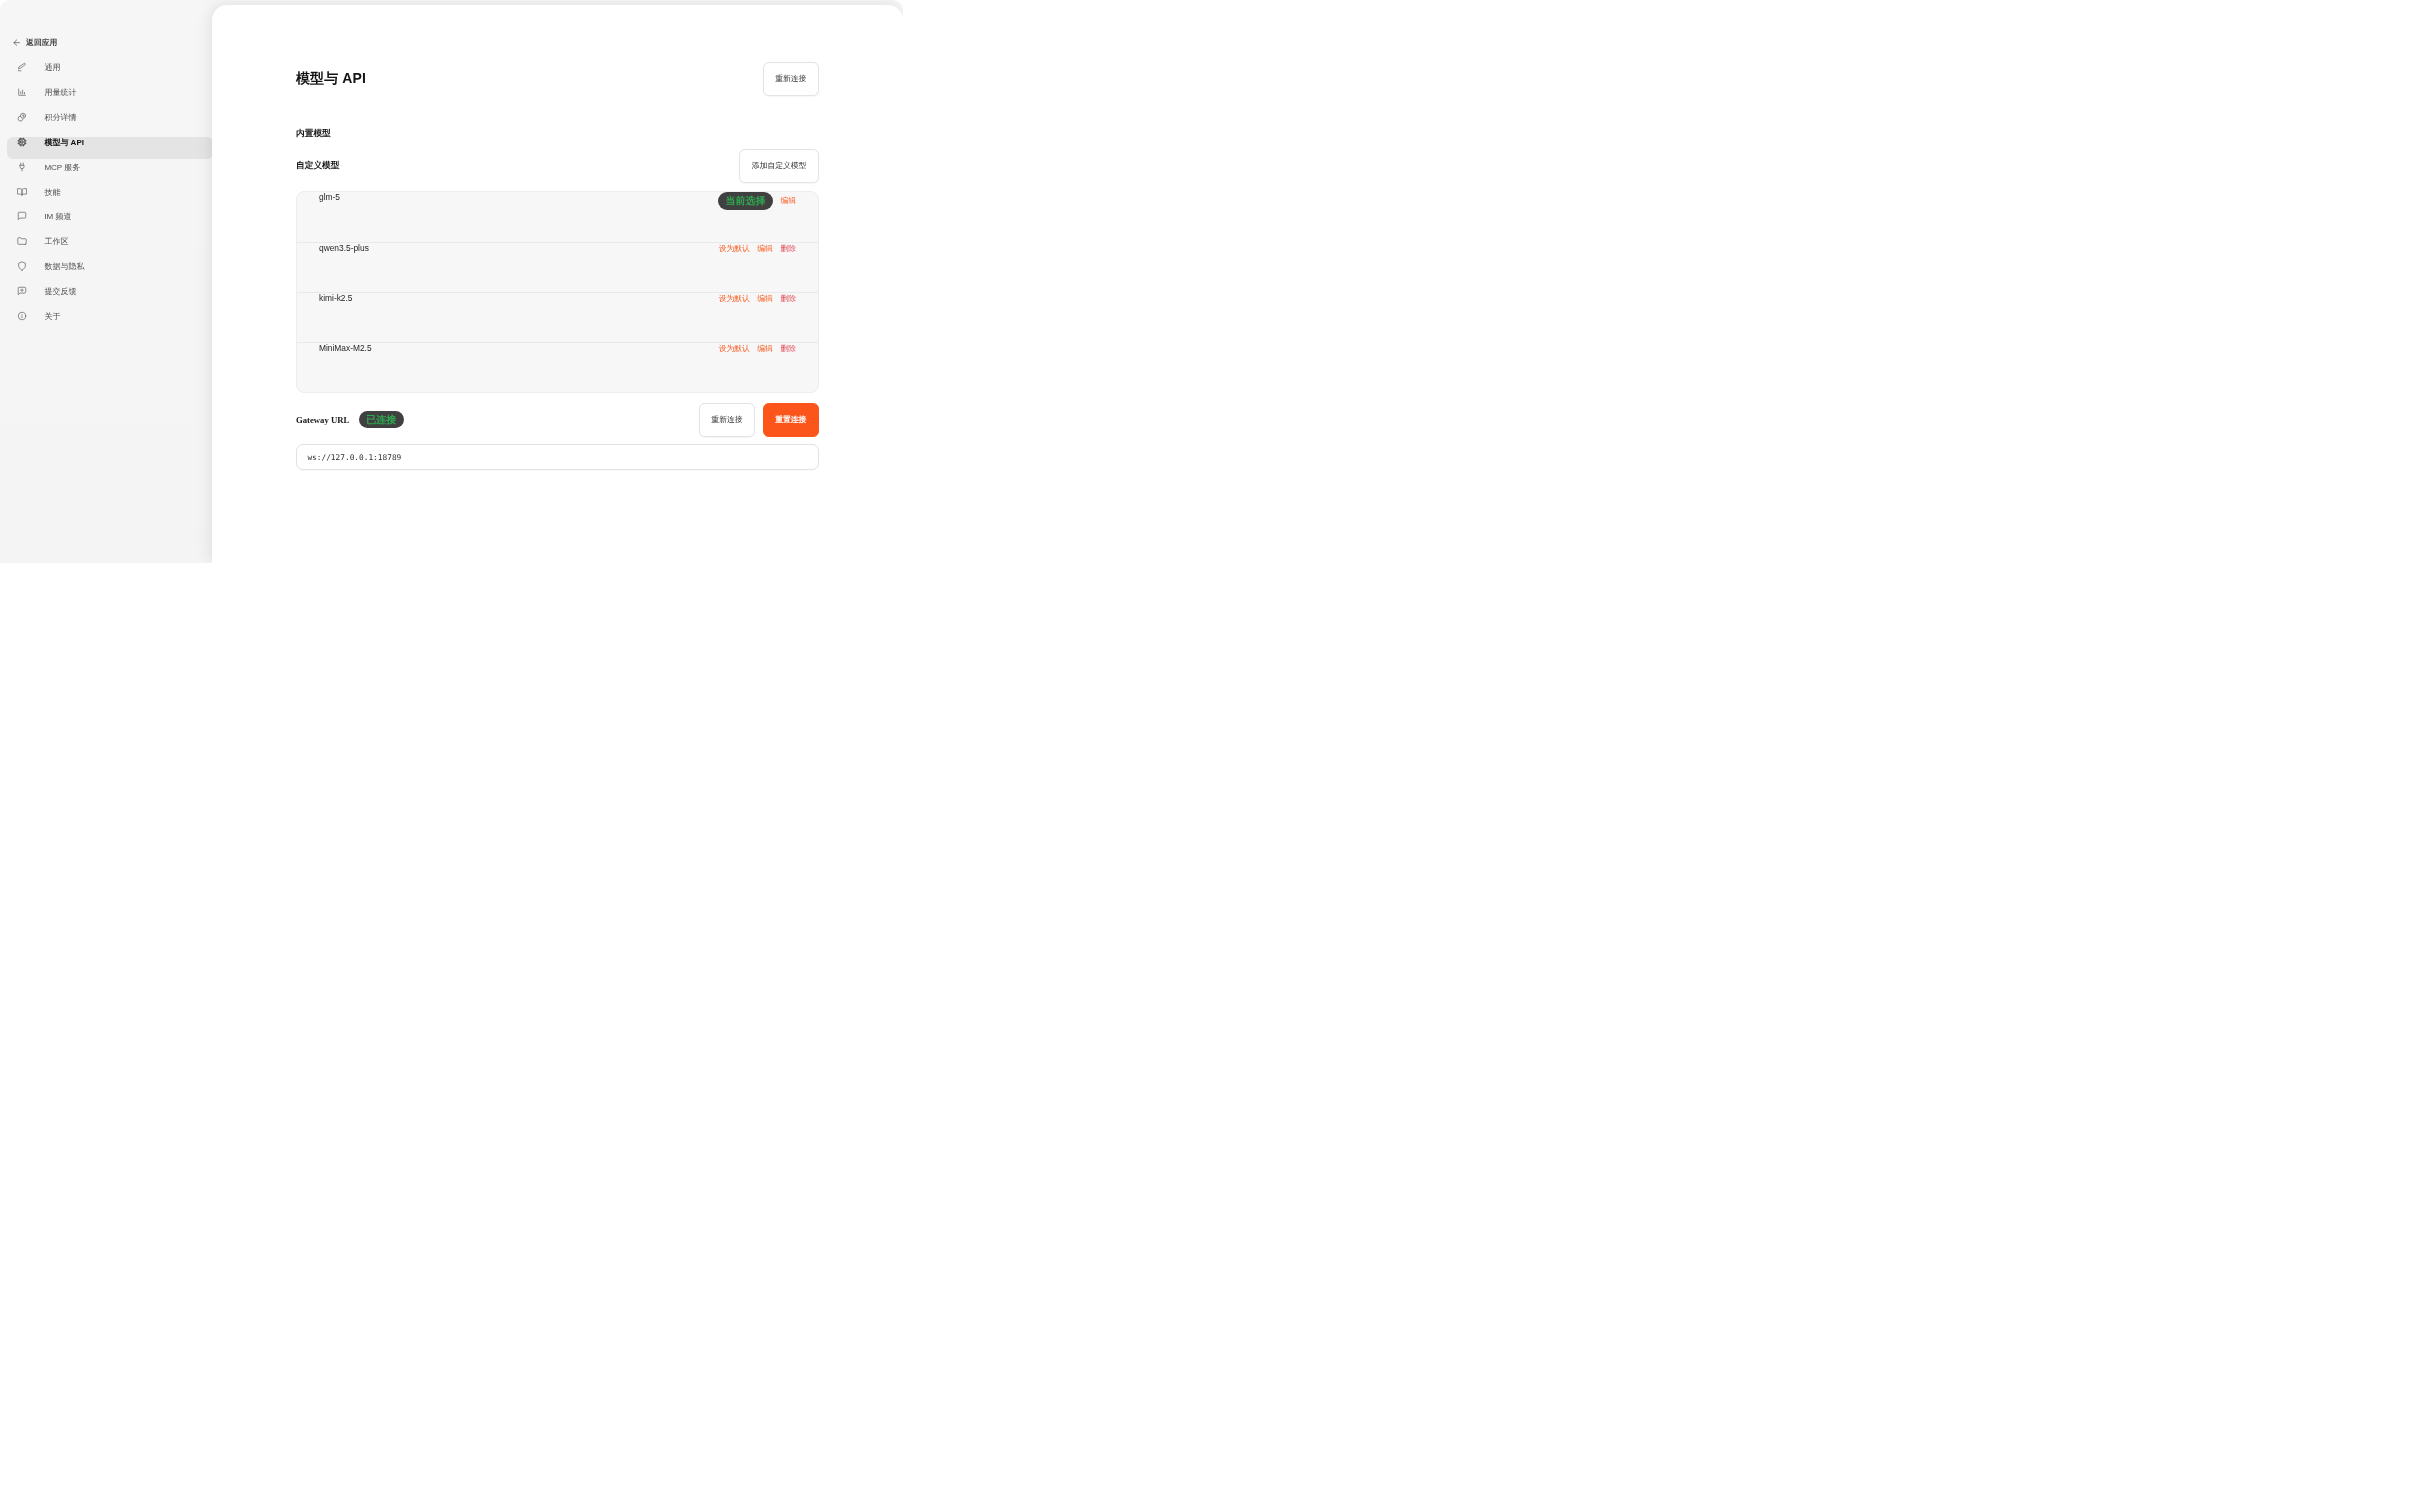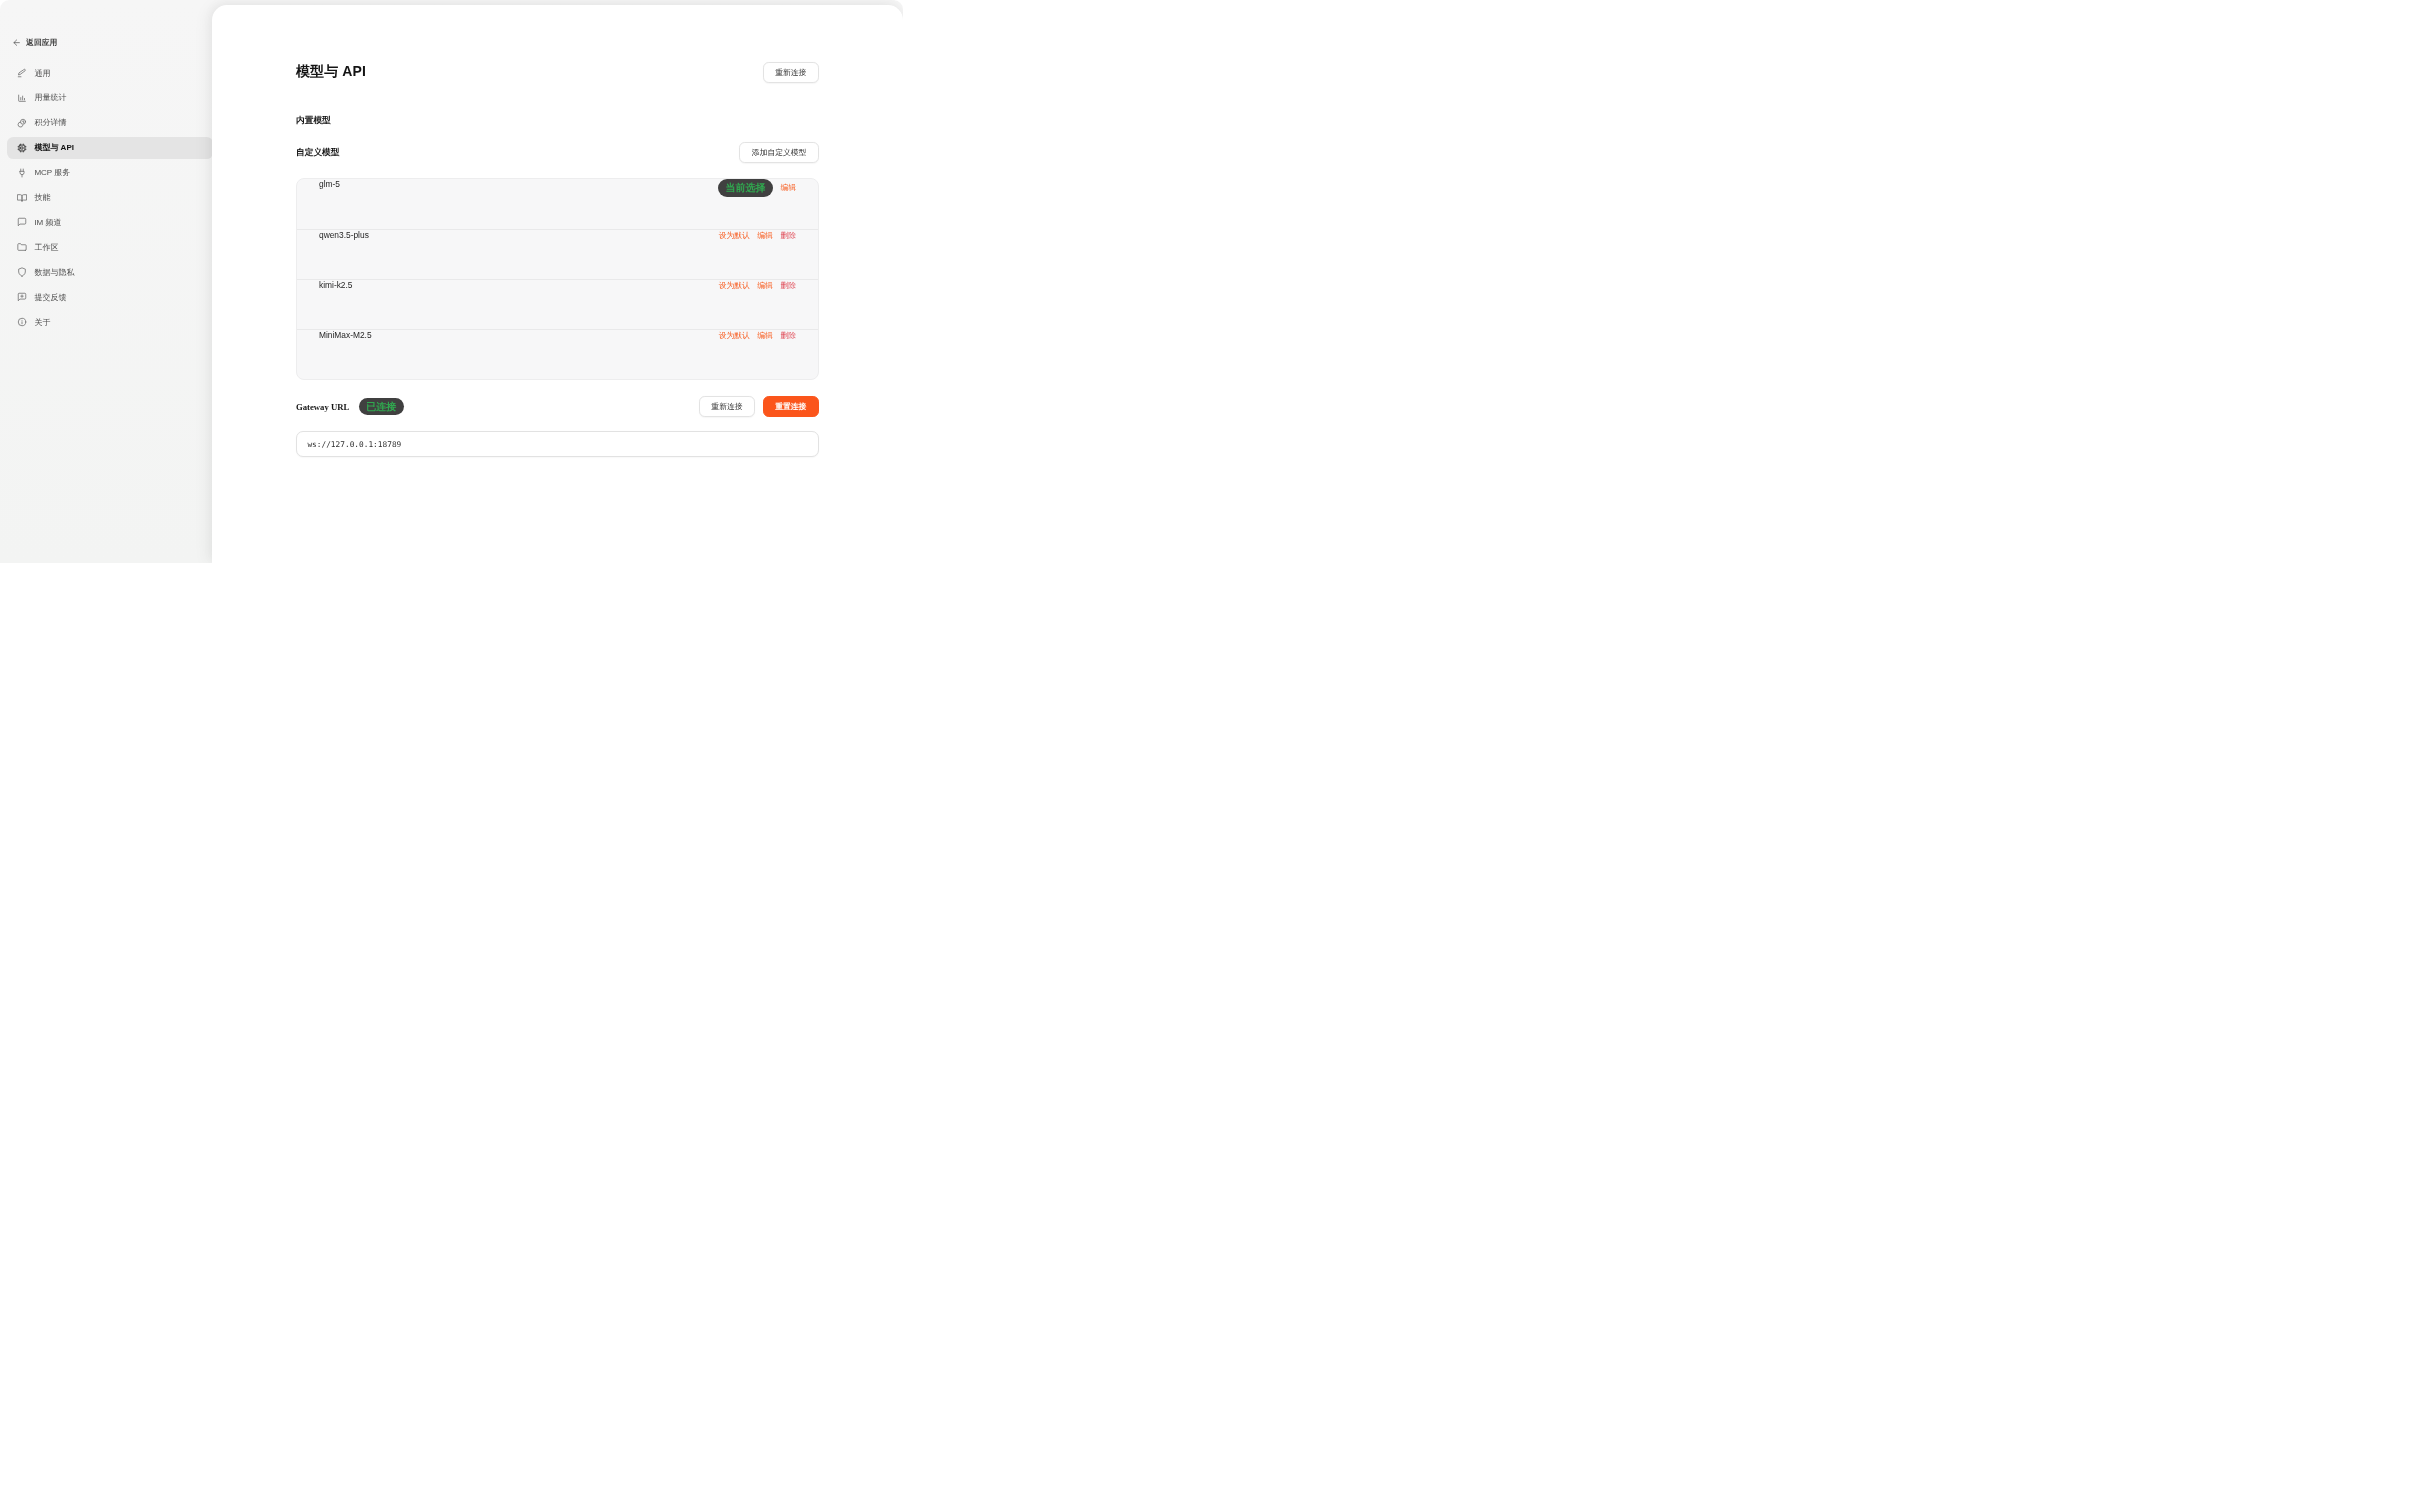--- a/index.html
+++ b/index.html
@@ -21,21 +21,21 @@
     padding:36px 7px 0 7px;
   }
   .back-row {
     display:flex; align-items:center; gap:5.2px;
     padding-left:4.6px; height:12.8px; cursor:pointer;
     color:#3f3f3f; font-size:7.8px; font-weight:700;
   }
   .back-row .icon { width:9.3px; height:9.3px; color:#555; }
   .side-nav { margin-top:13.3px; }
   .side-item {
-    display:flex; align-items:center; gap:7px;
+    display:flex; align-items:flex-start; gap:17px;
     height:22px; margin-bottom:2.9px; padding:0 8px 0 10.4px;
     border-radius:6.4px; cursor:pointer;
     font-size:8px; color:#4d4d4d; font-weight:400;
   }
   .side-item .icon { width:10px; height:10px; color:#6e6e6e; flex:0 0 auto; }
   .side-item.selected {
     background:#e4e4e4; color:#121212; font-weight:600;
   }
   .side-item.selected .icon { color:#222; }
 
@@ -49,21 +49,21 @@
     box-shadow:-4.6px 0 15px rgba(0,0,0,.05), 0 -2.3px 10.4px rgba(0,0,0,.04);
     overflow:hidden;
   }
   .content { width:523px; margin:0 auto; padding-top:57px; }
 
   .header-row { display:flex; align-items:center; justify-content:space-between; }
   .page-title { font-size:14px; font-weight:700; color:#141414; letter-spacing:0.1px; }
 
   .btn {
     display:inline-flex; align-items:center; justify-content:center;
-    height:21px; padding:0 11.6px; border-radius:5.8px;
+    height:34px; padding:0 11.6px; border-radius:5.8px;
     font-size:7.8px; font-weight:500; cursor:pointer; white-space:nowrap;
     font-family:inherit;
   }
   .btn-outline {
     background:#fff; border:0.6px solid #e3e3e3; color:#2e2e2e;
     box-shadow:0 0.6px 1.2px rgba(0,0,0,.04);
   }
   .btn-primary {
     background:#fb551b; border:0.6px solid #fb551b; color:#fff; font-weight:600;
   }

